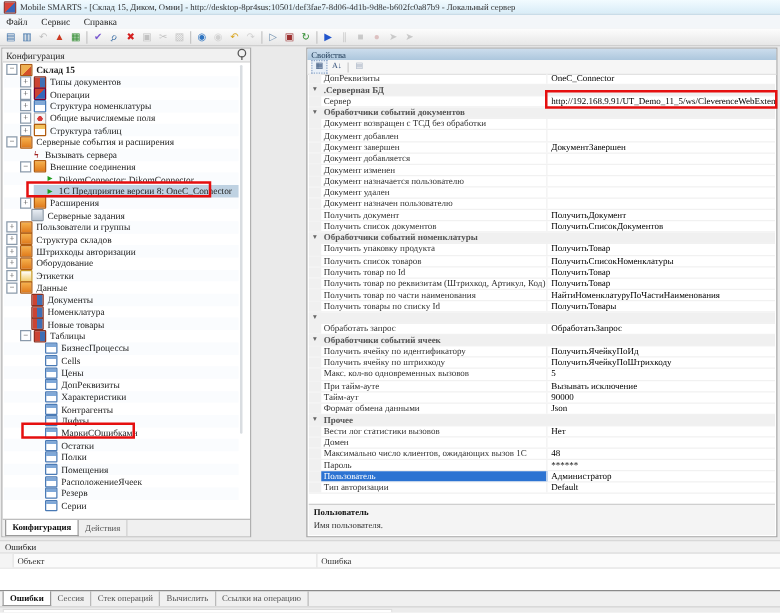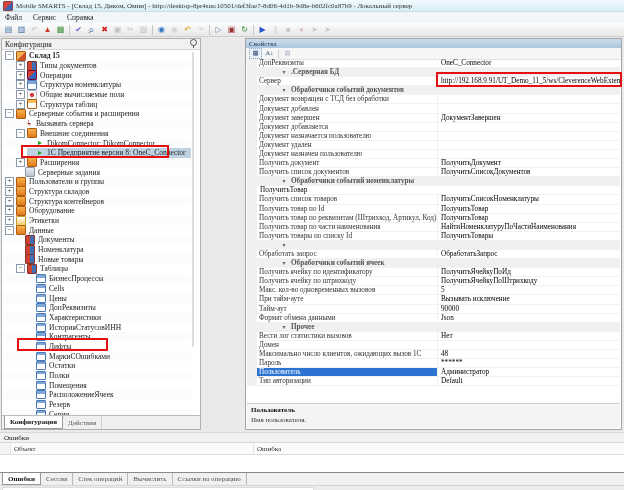--- a/index.html
+++ b/index.html
@@ -74,21 +74,21 @@
   .pg-tbtn.pressed{border:1px dotted #8ea6c8;background:#e9f0f8;}
   .pg-tbtn.disabled{opacity:.45;}
   .pg-sep{width:1px;height:8px;background:#cccccc;margin:0 1px;}
   .pg-grid{position:absolute;left:1px;right:1px;top:20px;bottom:27px;overflow:hidden;font-size:7.2px;}
   .pg-row{height:9.1px;display:flex;align-items:stretch;border-bottom:1px solid #f1f1f1;box-sizing:border-box;}
   .pg-indent{flex:none;width:10px;background:#f0f0f0;}
   .pg-name{flex:none;width:181px;display:flex;align-items:center;padding-left:2px;color:#333;
     border-right:1px solid #f1f1f1;overflow:hidden;white-space:nowrap;box-sizing:border-box;}
   .pg-value{flex:1;display:flex;align-items:center;padding-left:3px;color:#000;
     overflow:hidden;white-space:nowrap;}
-  .pg-row.cat{background:#f0f0f0;padding-left:32px;}
+  .pg-row.cat{background:#f0f0f0;}
   .pg-row.cat .pg-name{flex:1;border-right:none;font-weight:bold;color:#555;}
   .cat-arrow{flex:none;width:10px;background:#f0f0f0;font-size:6px;color:#666;text-align:center;line-height:9px;}
   .pg-row.sel .pg-name{background:#2c73d2;color:#fff;}
   .pg-desc{position:absolute;left:1px;right:1px;bottom:1px;height:25px;background:#f4f4f4;
     border-top:1px solid #cfcfcf;padding:2px 4px;box-sizing:border-box;font-size:7px;color:#333;}
   .pg-desc .dt{font-weight:bold;display:block;margin-bottom:2px;color:#111;}
   
   .bottom-dock{position:absolute;left:0;top:430px;width:624px;height:60px;background:#eaeaea;}
   .err-caption{margin-top:2px;height:9px;background:#f1f1f1;border-top:1px solid #d8d8d8;border-bottom:1px solid #d8d8d8;
     font-size:7px;color:#222;display:flex;align-items:center;padding-left:4px;}
@@ -280,21 +280,21 @@
             <span class="tglyph">+</span>
             <span class="ticon i-folder"></span>
             <span class="tlabel">Структура складов</span>
           </span>
         </div>
         <div class="trow">
           <span class="tindent" style="width: 2px;"></span>
           <span class="tline">
             <span class="tglyph">+</span>
             <span class="ticon i-folder"></span>
-            <span class="tlabel">Структура контейнеров</span>
+            <span class="tlabel">Штрихкоды авторизации</span>
           </span>
         </div>
         <div class="trow">
           <span class="tindent" style="width: 2px;"></span>
           <span class="tline">
             <span class="tglyph">+</span>
             <span class="ticon i-folder"></span>
             <span class="tlabel">Оборудование</span>
           </span>
         </div>
@@ -377,28 +377,20 @@
             <span class="ticon i-table"></span>
             <span class="tlabel">ДопРеквизиты</span>
           </span>
         </div>
         <div class="trow">
           <span class="tindent" style="width: 24px;"></span>
           <span class="tline">
             <span class="tspacer"></span>
             <span class="ticon i-table"></span>
             <span class="tlabel">Характеристики</span>
-          </span>
-        </div>
-        <div class="trow">
-          <span class="tindent" style="width: 24px;"></span>
-          <span class="tline">
-            <span class="tspacer"></span>
-            <span class="ticon i-table"></span>
-            <span class="tlabel">ИсторияСтатусовИНН</span>
           </span>
         </div>
         <div class="trow">
           <span class="tindent" style="width: 24px;"></span>
           <span class="tline">
             <span class="tspacer"></span>
             <span class="ticon i-table"></span>
             <span class="tlabel">Контрагенты</span>
           </span>
         </div>
@@ -518,20 +510,25 @@
           <span class="pg-name">Документ завершен</span>
           <span class="pg-value">ДокументЗавершен</span>
         </div>
         <div class="pg-row">
           <span class="pg-indent"></span>
           <span class="pg-name">Документ добавляется</span>
           <span class="pg-value"></span>
         </div>
         <div class="pg-row">
           <span class="pg-indent"></span>
+          <span class="pg-name">Документ изменен</span>
+          <span class="pg-value"></span>
+        </div>
+        <div class="pg-row">
+          <span class="pg-indent"></span>
           <span class="pg-name">Документ назначается пользователю</span>
           <span class="pg-value"></span>
         </div>
         <div class="pg-row">
           <span class="pg-indent"></span>
           <span class="pg-name">Документ удален</span>
           <span class="pg-value"></span>
         </div>
         <div class="pg-row">
           <span class="pg-indent"></span>
@@ -547,20 +544,21 @@
           <span class="pg-indent"></span>
           <span class="pg-name">Получить список документов</span>
           <span class="pg-value">ПолучитьСписокДокументов</span>
         </div>
         <div class="pg-row cat">
           <span class="cat-arrow">▾</span>
           <span class="pg-name">Обработчики событий номенклатуры</span>
         </div>
         <div class="pg-row">
           <span class="pg-indent"></span>
+          <span class="pg-name">Получить упаковку продукта</span>
           <span class="pg-value">ПолучитьТовар</span>
         </div>
         <div class="pg-row">
           <span class="pg-indent"></span>
           <span class="pg-name">Получить список товаров</span>
           <span class="pg-value">ПолучитьСписокНоменклатуры</span>
         </div>
         <div class="pg-row">
           <span class="pg-indent"></span>
           <span class="pg-name">Получить товар по Id</span>

